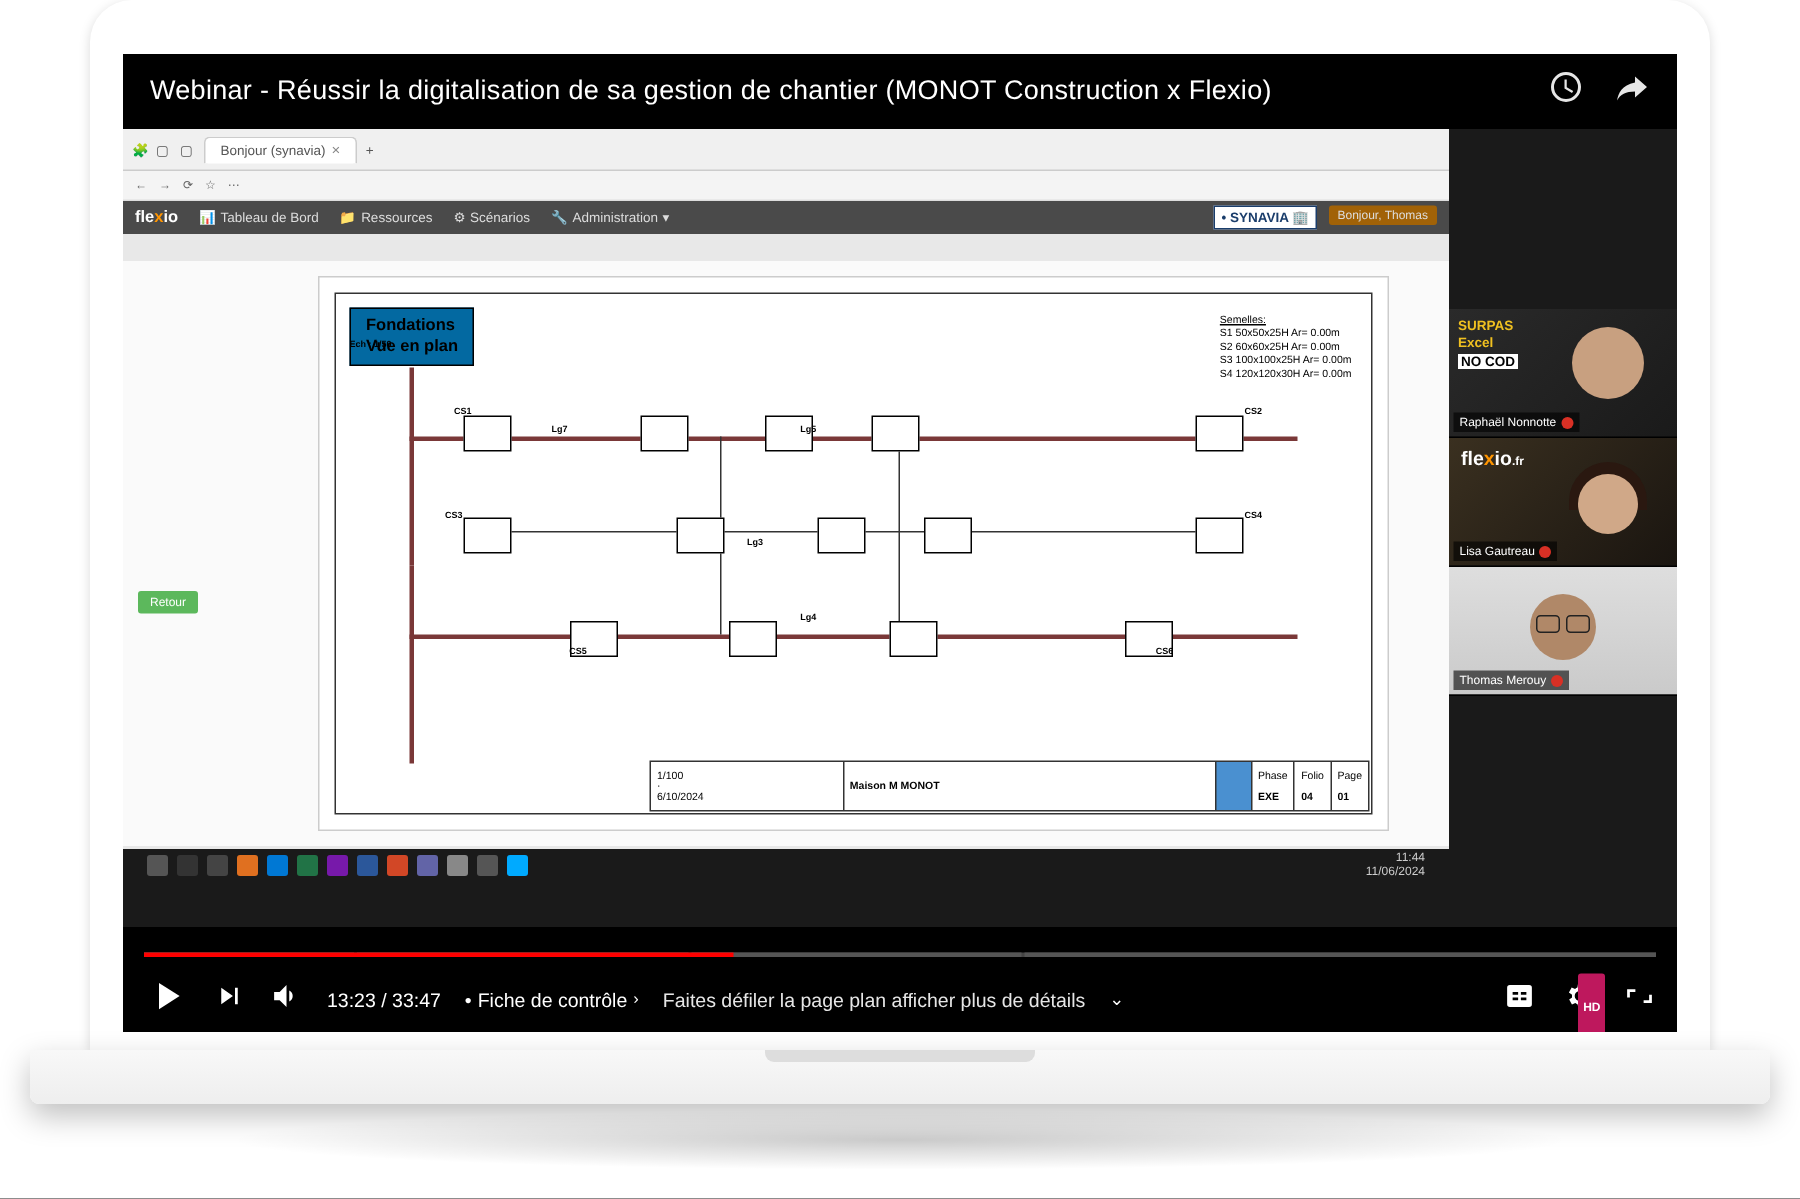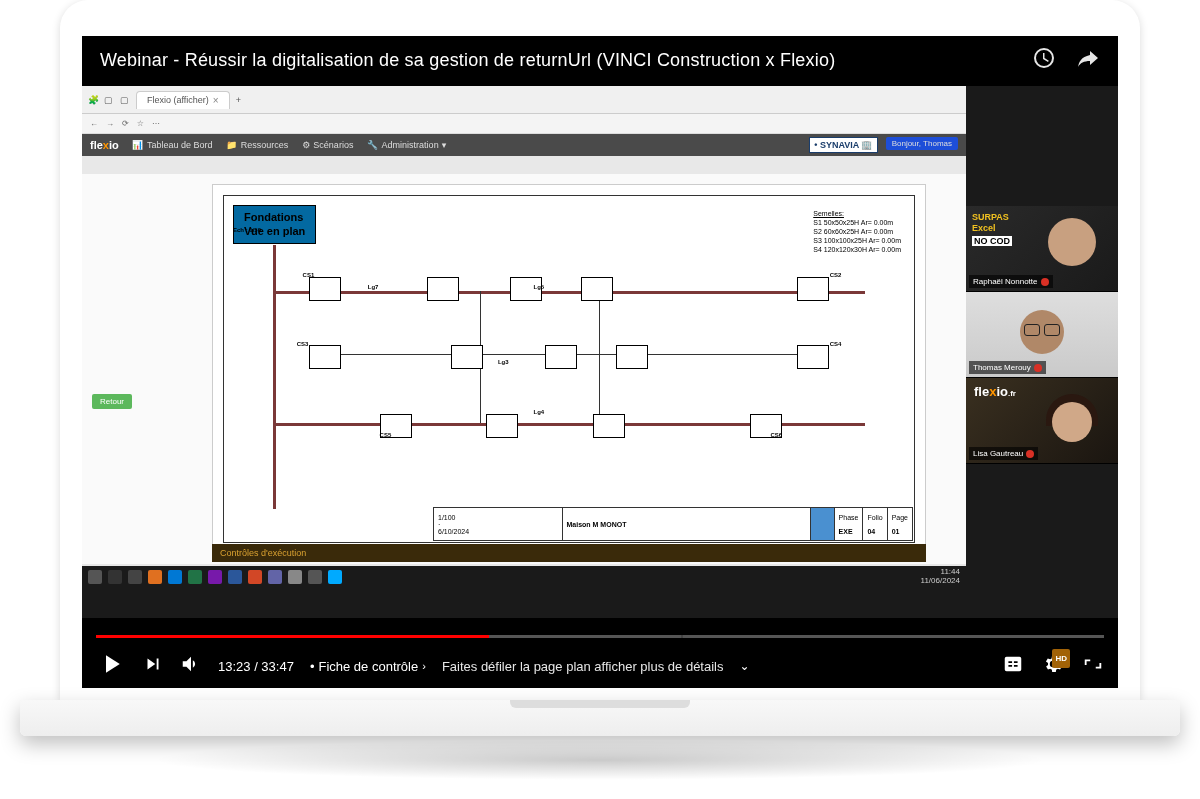--- a/index.html
+++ b/index.html
@@ -30,21 +30,21 @@
   .addr { flex:1; background:#fff; border:1px solid #ccc; border-radius:10px; padding:1px 6px; overflow:hidden; white-space:nowrap; }
   .nav-ico { width:10px; height:10px; display:inline-block; }
 
   
   .app-bar { height:22px; background:#4a4a4a; display:flex; align-items:center; padding:0 8px; gap:14px; font-size:9px; color:#ddd; }
   .logo { color:#fff; font-weight:bold; font-size:11px; }
   .logo .x { color:#ff9500; }
   .app-bar .mi { display:flex; align-items:center; gap:3px; }
   .app-bar-right { margin-left:auto; display:flex; align-items:flex-start; gap:8px; }
   .syn-badge { background:#fff; color:#1a3d6b; font-size:9px; font-weight:bold; padding:2px 4px; border:1px solid #1a3d6b; }
-  .user-chip { background:#1d4ed8; padding:2px 6px; font-size:8px; border-radius:2px; }
+  .user-chip { background:#a16207; padding:2px 6px; font-size:8px; border-radius:2px; }
 
   .crumbs { height:18px; background:#fff; border-bottom:1px solid #eee; font-size:8px; color:#888; padding:2px 8px; display:flex; align-items:center; justify-content:space-between; }
 
   .plan-area { position:absolute; top:88px; bottom:24px; left:0; right:0; background:#fafafa; }
   .plan-canvas { position:absolute; top:10px; left:130px; right:40px; bottom:10px; background:#fff; border:1px solid #ccc; }
   .plan-canvas::after { content:""; position:absolute; inset:10px; border:1px solid #333; }
   .plan-title { position:absolute; top:20px; left:20px; border:1px solid #000; background:#0369a1; padding:4px 10px; font-size:11px; font-weight:bold; line-height:1.3; }
   .plan-legend { position:absolute; top:20px; right:20px; background:#fff; font-size:7px; line-height:1.3; padding:4px; }
   
   .plan-grid { position:absolute; top:60px; left:60px; right:60px; bottom:80px; }
@@ -58,21 +58,21 @@
   .title-block { position:absolute; bottom:12px; right:12px; left:220px; height:34px; border:1px solid #333; background:#fff; font-size:7px; display:flex; }
   .title-block > div { border-left:1px solid #333; padding:2px 4px; display:flex; flex-direction:column; justify-content:center; }
 
   .btn-back { position:absolute; left:10px; top:220px; background:#5cb85c; color:#fff; font-size:8px; padding:3px 8px; border-radius:2px; }
   .btn-save1 { position:absolute; right:50px; top:220px; background:#5cb85c; color:#fff; font-size:8px; padding:3px 6px; border-radius:2px; }
   .btn-save2 { position:absolute; right:50px; top:250px; background:#5cb85c; color:#fff; font-size:8px; padding:3px 10px; border-radius:2px; }
 
   .exec-bar { position:absolute; left:130px; right:40px; bottom:2px; height:18px; background:#3a2a0a; color:#d8a030; font-size:9px; display:flex; align-items:center; padding:0 8px; }
 
   
-  .taskbar { position:absolute; bottom:0; left:0; right:0; height:22px; background:#1a1a1a; display:flex; align-items:center; padding:0 6px; gap:6px; }
+  .taskbar { position:absolute; bottom:0; left:0; right:0; height:22px; background:#1a1a1a; display:flex; align-items:center; padding:0 16px; gap:6px; }
   .taskbar .ticon { width:14px; height:14px; background:#555; border-radius:2px; }
   .tb-win { background:linear-gradient(135deg,#0af,#08d); }
   .taskbar-time { margin-left:auto; color:#ccc; font-size:8px; text-align:right; line-height:1.1; }
 
   
   .participants { position:absolute; top:120px; right:0; width:152px; display:flex; flex-direction:column; }
   .pthumb { height:86px; background:#444; position:relative; border-bottom:1px solid #000; overflow:hidden; }
   .pname { position:absolute; bottom:3px; left:3px; background:rgba(0,0,0,.6); color:#fff; font-size:8px; padding:2px 4px; display:flex; align-items:center; gap:3px; }
   .mic-off { width:8px; height:8px; background:#d93025; border-radius:50%; display:inline-block; }
   .p1 { background:linear-gradient(135deg,#2a2a2a,#1a1a1a); }
@@ -98,51 +98,51 @@
   .progress-played { position:absolute; top:0; left:0; height:100%; background:#f00; }
 
   .controls { position:absolute; bottom:0; left:0; right:0; height:44px; display:flex; align-items:center; padding:0 14px; color:#fff; gap:16px; }
   .controls svg { width:22px; height:22px; fill:#fff; }
   .controls .big svg { width:30px; height:30px; }
   .time { font-size:13px; }
   .chapter { font-size:13px; display:flex; align-items:center; gap:4px; }
   .chapter .chev { font-size:11px; }
   .scroll-hint { font-size:13px; opacity:.9; }
   .controls-right { margin-left:auto; display:flex; align-items:center; gap:18px; }
-  .hd-badge { background:#a16207; color:#fff; font-size:8px; font-weight:bold; padding:5px 3px; border-radius:2px; position:absolute; top:-4px; right:-6px; }
+  .hd-badge { background:#be185d; color:#fff; font-size:8px; font-weight:bold; padding:18px 3px; border-radius:2px; position:absolute; top:-4px; right:-6px; }
   .btn-rel { position:relative; }
 </style>
 </head>
 <body>
 
 <div class="laptop">
   <div class="screen-bezel">
     <div class="screen">
 
       <div class="yt-header">
-        <div class="yt-title">Webinar - Réussir la digitalisation de sa gestion de returnUrl (VINCI Construction x Flexio)</div>
+        <div class="yt-title">Webinar - Réussir la digitalisation de sa gestion de chantier (MONOT Construction x Flexio)</div>
         <div class="yt-header-icons">
           <span><svg viewBox="0 0 24 24">
                 <path d="M12 2a10 10 0 100 20 10 10 0 000-20zm0 18a8 8 0 110-16 8 8 0 010 16zm.5-13H11v6l5 3 .8-1.3-4.3-2.6z"></path>
               </svg></span>
           <span><svg viewBox="0 0 24 24">
                 <path d="M14 9V5l8 7-8 7v-4c-6 0-10 2-12 6 1-5 3-10 12-12z"></path>
               </svg></span>
         </div>
       </div>
 
       <div class="video-area">
 
         <div class="shared">
           <div class="browser-chrome">
             <span class="nav-ico">🧩</span>
             <span class="nav-ico">▢</span>
             <span class="nav-ico">▢</span>
             <div class="tab">
-              <span>Flexio (afficher)</span>
+              <span>Bonjour (synavia)</span>
               <span class="tab-close">×</span>
             </div>
             <span>+</span>
           </div>
           <div class="addr-row">
             <span>←</span>
             <span>→</span>
             <span>⟳</span>
             <span>☆</span>
             <span>⋯</span>
@@ -229,21 +229,20 @@
                     <br>
                     <b>04</b>
                   </div>
                 <div>
                     <span>Page</span>
                     <br>
                     <b>01</b>
                   </div>
               </div>
             </div>
-            <div class="exec-bar">Contrôles d'exécution</div>
           </div>
 
           <div class="taskbar">
             <div class="ticon tb-win"></div>
             <div class="ticon" style="background:#333"></div>
             <div class="ticon" style="background:#444"></div>
             <div class="ticon" style="background:#e07020"></div>
             <div class="ticon" style="background:#0078d4"></div>
             <div class="ticon" style="background:#217346"></div>
             <div class="ticon" style="background:#7719aa"></div>
@@ -266,34 +265,34 @@
               <div>SURPAS</div>
               <div>Excel</div>
               <div class="nc">NO COD</div>
             </div>
             <div class="face"></div>
             <div class="pname">
                 <span>Raphaël Nonnotte</span>
                 <span class="mic-off"></span>
               </div>
           </div>
-          <div class="pthumb p2">
-            <div class="face"></div>
-            <div class="glasses"></div>
-            <div class="pname">
-                <span>Thomas Merouy</span>
-                <span class="mic-off"></span>
-              </div>
-          </div>
           <div class="pthumb p3">
             <div class="p3-bg">fle<span class="x">x</span>io<span style="font-size:8px">.fr</span></div>
             <div class="hair"></div>
             <div class="face"></div>
             <div class="pname">
                 <span>Lisa Gautreau</span>
+                <span class="mic-off"></span>
+              </div>
+          </div>
+          <div class="pthumb p2">
+            <div class="face"></div>
+            <div class="glasses"></div>
+            <div class="pname">
+                <span>Thomas Merouy</span>
                 <span class="mic-off"></span>
               </div>
           </div>
         </div>
       </div>
 
       <div class="progress-bar">
         <div class="progress-chunks">
           <div class="chunk" style="flex:14"></div>
           <div class="chunk" style="flex:22"></div>

